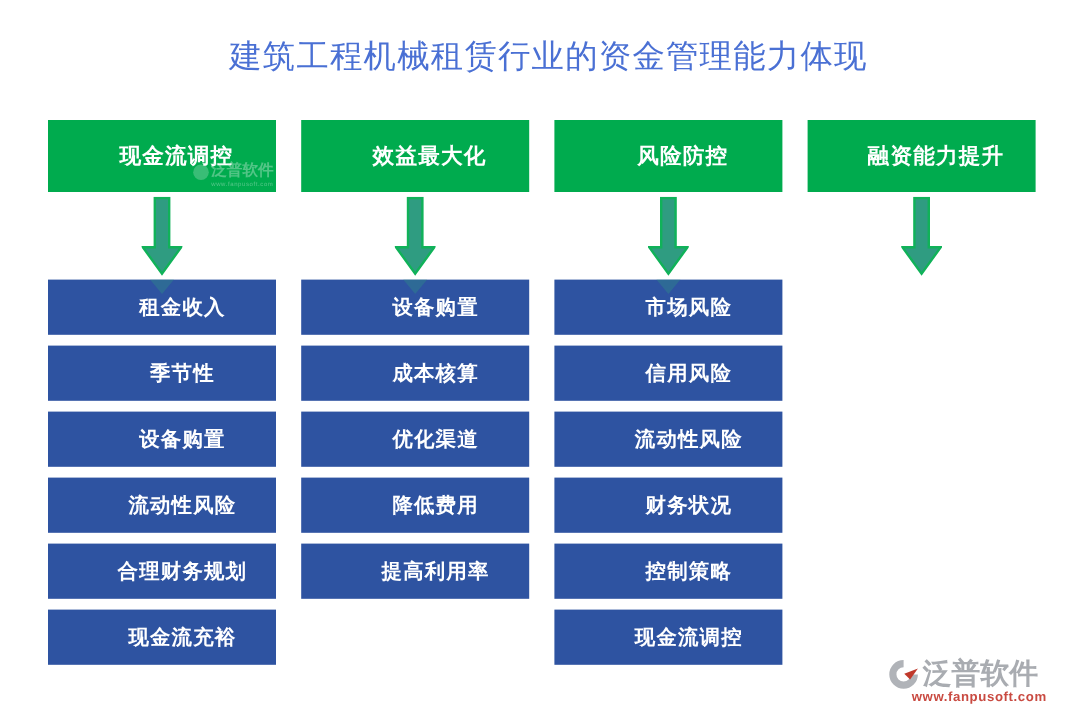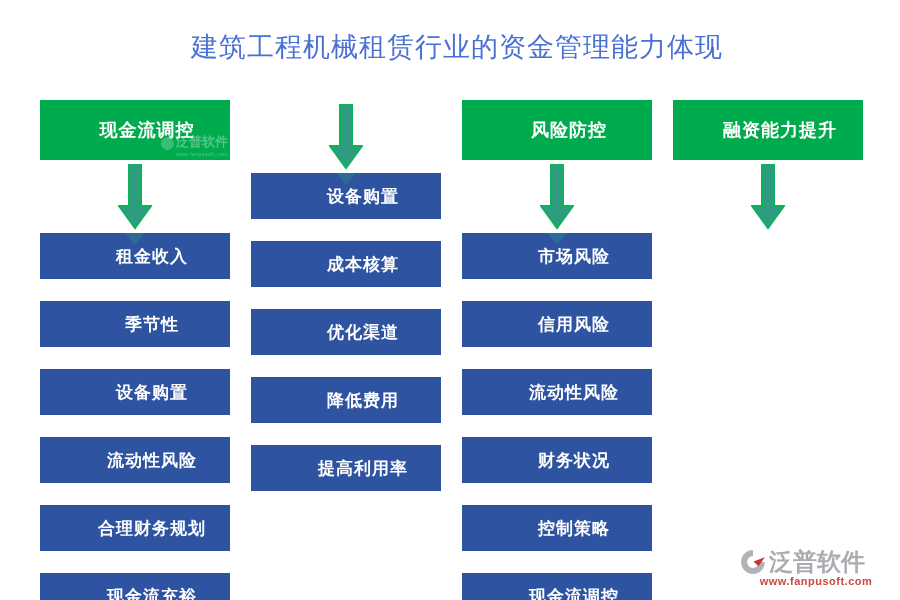--- a/index.html
+++ b/index.html
@@ -65,21 +65,21 @@
 
   .arrow-zone {
     height: 73px;
     display: flex; align-items: flex-start; justify-content: center;
     padding-top: 4px; box-sizing: border-box;
   }
 
   .items { display: flex; flex-direction: column; }
   .item {
     height: 46px;
-    margin-bottom: 22px;
+    margin-bottom: 9px;
     background: #2e53a1;
     color: #ffffff;
     font-size: 17px;
     font-weight: 700;
     letter-spacing: 1px;
     display: flex; align-items: center; justify-content: center;
     position: relative;
     padding-left: 34px;
   }
   .items .item:first-child::before {
@@ -140,20 +140,23 @@
       <div class="item">租金收入</div>
       <div class="item">季节性</div>
       <div class="item">设备购置</div>
       <div class="item">流动性风险</div>
       <div class="item">合理财务规划</div>
       <div class="item">现金流充裕</div>
     </div>
   </div>
 
   <div class="col">
+    <div class="header">
+      <span>效益最大化</span>
+    </div>
     <div class="arrow-zone">
       <svg width="34" height="66" viewBox="0 0 34 66">
         <polygon points="11,1 23,1 23,42 33,42 17,64 1,42 11,42" fill="#2f9c81" stroke="#10b259" stroke-width="2" stroke-linejoin="miter"></polygon>
       </svg>
     </div>
     <div class="items">
       <div class="item">设备购置</div>
       <div class="item">成本核算</div>
       <div class="item">优化渠道</div>
       <div class="item">降低费用</div>

